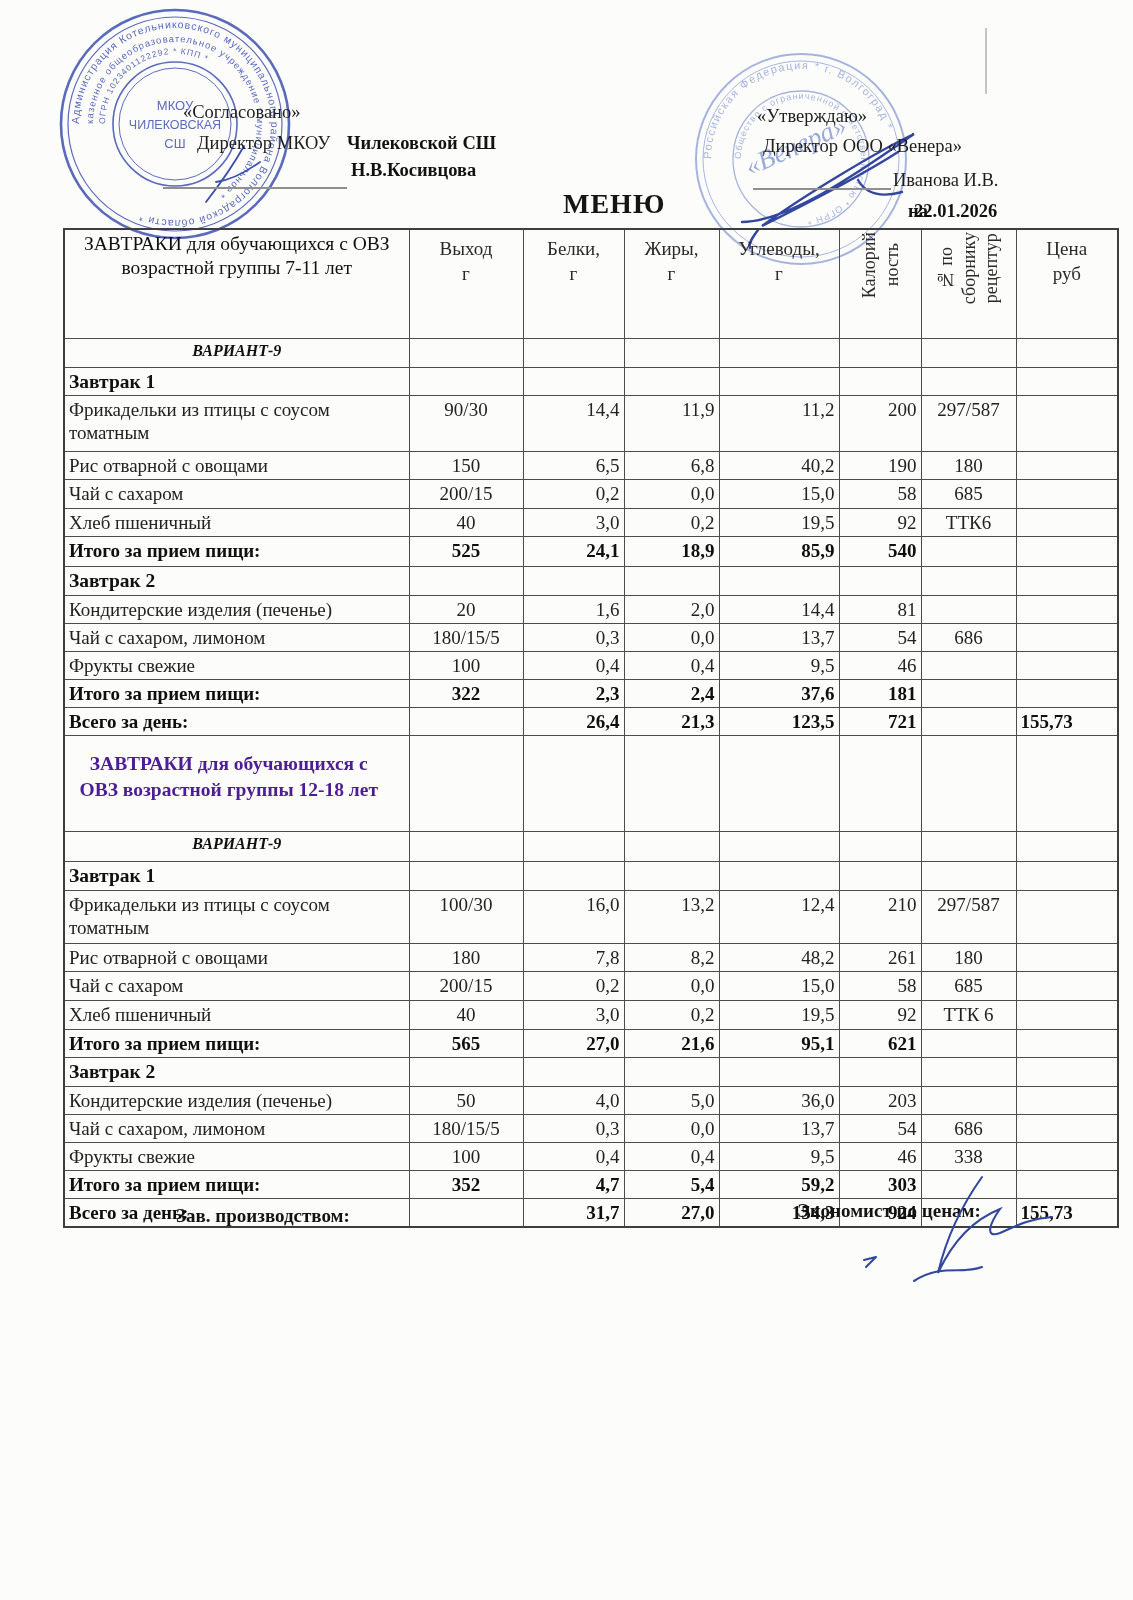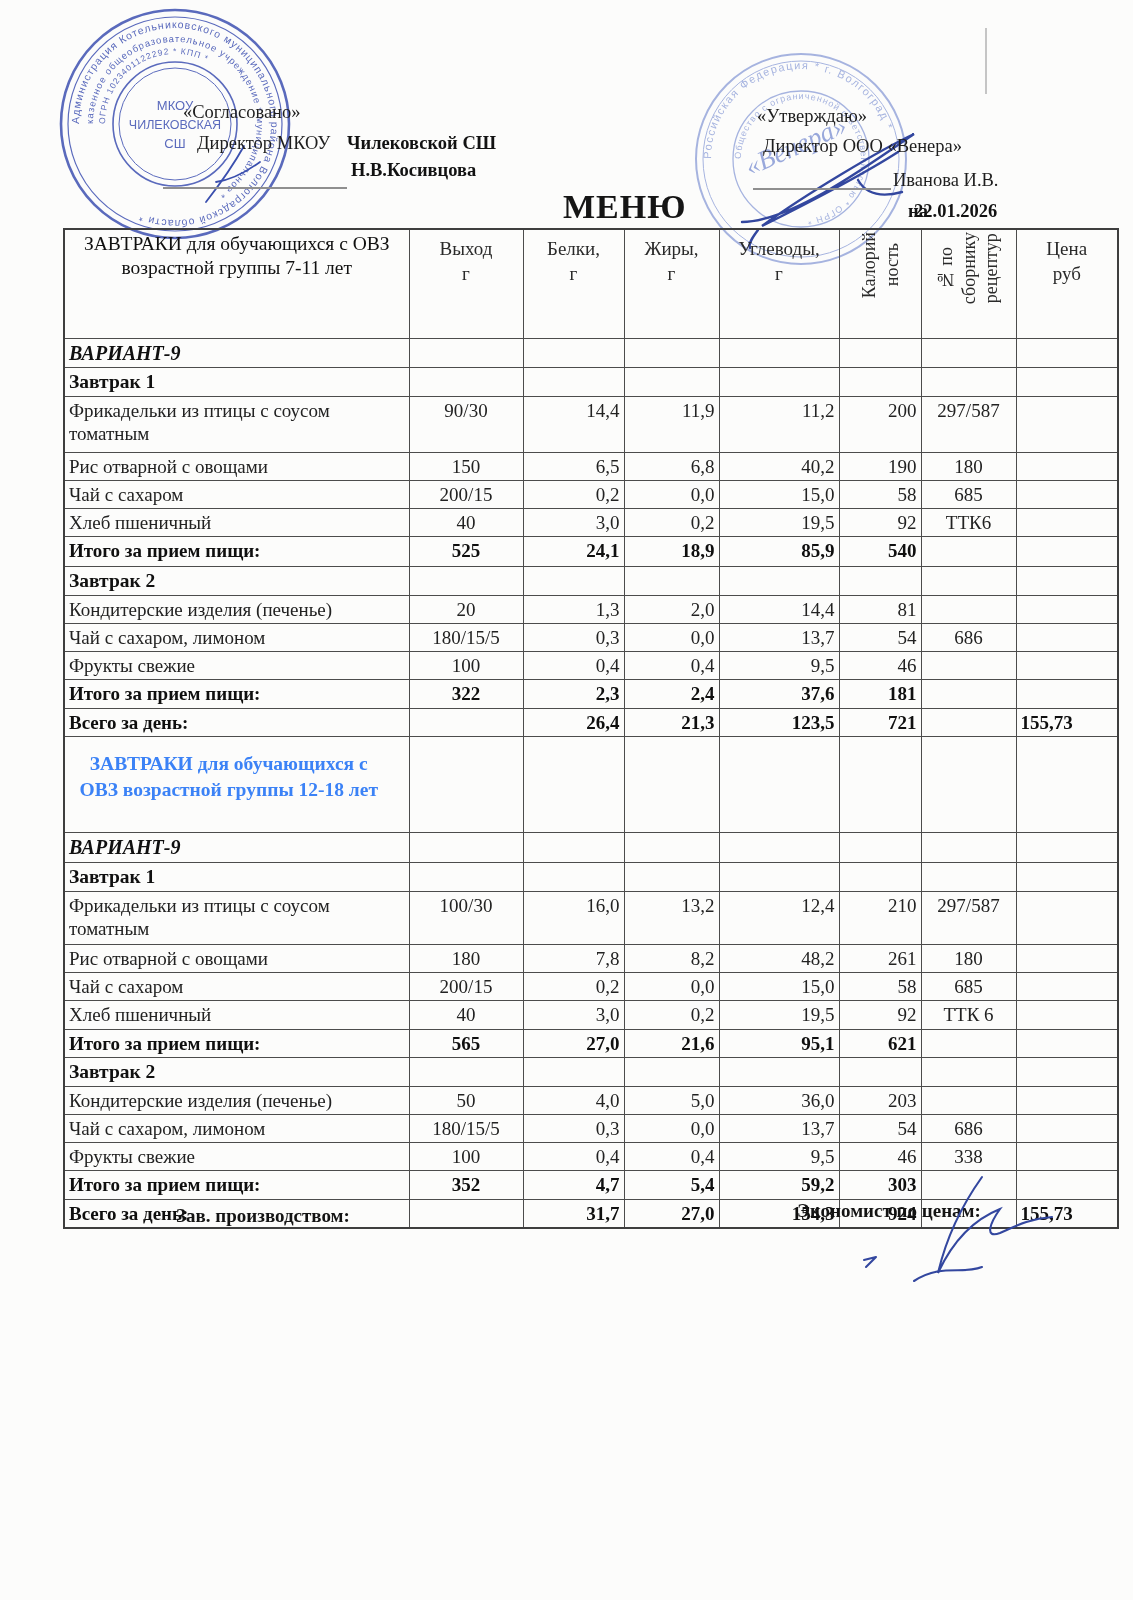--- a/index.html
+++ b/index.html
@@ -6,21 +6,21 @@
   .page {
     position:relative; width:1133px; height:1600px;
     background:#fcfcfb; overflow:hidden;
     font-family:"Liberation Serif", serif; color:#1e1e1e;
     margin:0 auto;
   }
   
   .abs { position:absolute; white-space:nowrap; }
   .t18 { font-size:18.5px; }
   .b   { font-weight:bold; color:#121212; }
-  .title { font-size:34px; font-weight:bold; letter-spacing:1px; color:#151515; }
+  .title { font-size:28px; font-weight:bold; letter-spacing:1px; color:#151515; }
   .underline { position:absolute; height:2px; background:#8f8f8f; }
   .vline-artifact { position:absolute; width:2px; background:#b3b3b3; opacity:.75; }
 
   
   .stamp { position:absolute; pointer-events:none; }
   .stamp-left  { left:55px;  top:4px;   opacity:.88; }
   .stamp-right { left:688px; top:46px;  opacity:.62; }
   .sig-overlay { position:absolute; pointer-events:none; }
 
   
@@ -50,24 +50,24 @@
   
   td.c0 { padding-left:8px; }
   td.c1 { text-align:center; }
   td.c2 { text-align:right; padding-right:33px; }
   td.c3 { text-align:right; padding-right:37px; }
   td.c4 { text-align:right; padding-right:27px; }
   td.c5 { text-align:right; padding-right:19px; }
   td.c6 { text-align:center; }
   td.c7 { text-align:left; }
   
-  tr.row-variant td.c0 { font-weight:bold; font-style:italic; font-size:20px; color:#101010; }
+  tr.row-variant td.c0 { font-weight:bold; font-style:italic; text-align:center; font-size:16px; color:#101010; }
   tr.row-meal td.c0    { font-weight:bold; color:#101010; font-size:19.5px; }
   tr.row-section td.c0 {
-    font-weight:bold; color:#3b82f6; vertical-align:middle;
+    font-weight:bold; color:#4c1d95; vertical-align:middle;
     text-align:center; padding:0 30px 14px 14px; font-size:19.5px; line-height:1.35;
   }
   tr.row-dish td.c0 { padding-right:42px; }
   tr.row-total td, tr.row-grand td { font-weight:bold; color:#0f0f0f; }
   
   .footer-label { font-size:19px; font-weight:bold; color:#141414; }
 </style>
 </head>
 <body>
 
@@ -262,21 +262,21 @@
           <td class="c2"></td>
           <td class="c3"></td>
           <td class="c4"></td>
           <td class="c5"></td>
           <td class="c6"></td>
           <td class="c7"></td>
         </tr>
         <tr class="row-dish" style="height: 28px;">
           <td class="c0">Кондитерские изделия (печенье)</td>
           <td class="c1">20</td>
-          <td class="c2">1,3</td>
+          <td class="c2">1,6</td>
           <td class="c3">2,0</td>
           <td class="c4">14,4</td>
           <td class="c5">81</td>
           <td class="c6"></td>
           <td class="c7"></td>
         </tr>
         <tr class="row-dish" style="height: 27px;">
           <td class="c0">Чай с сахаром, лимоном</td>
           <td class="c1">180/15/5</td>
           <td class="c2">0,3</td>

